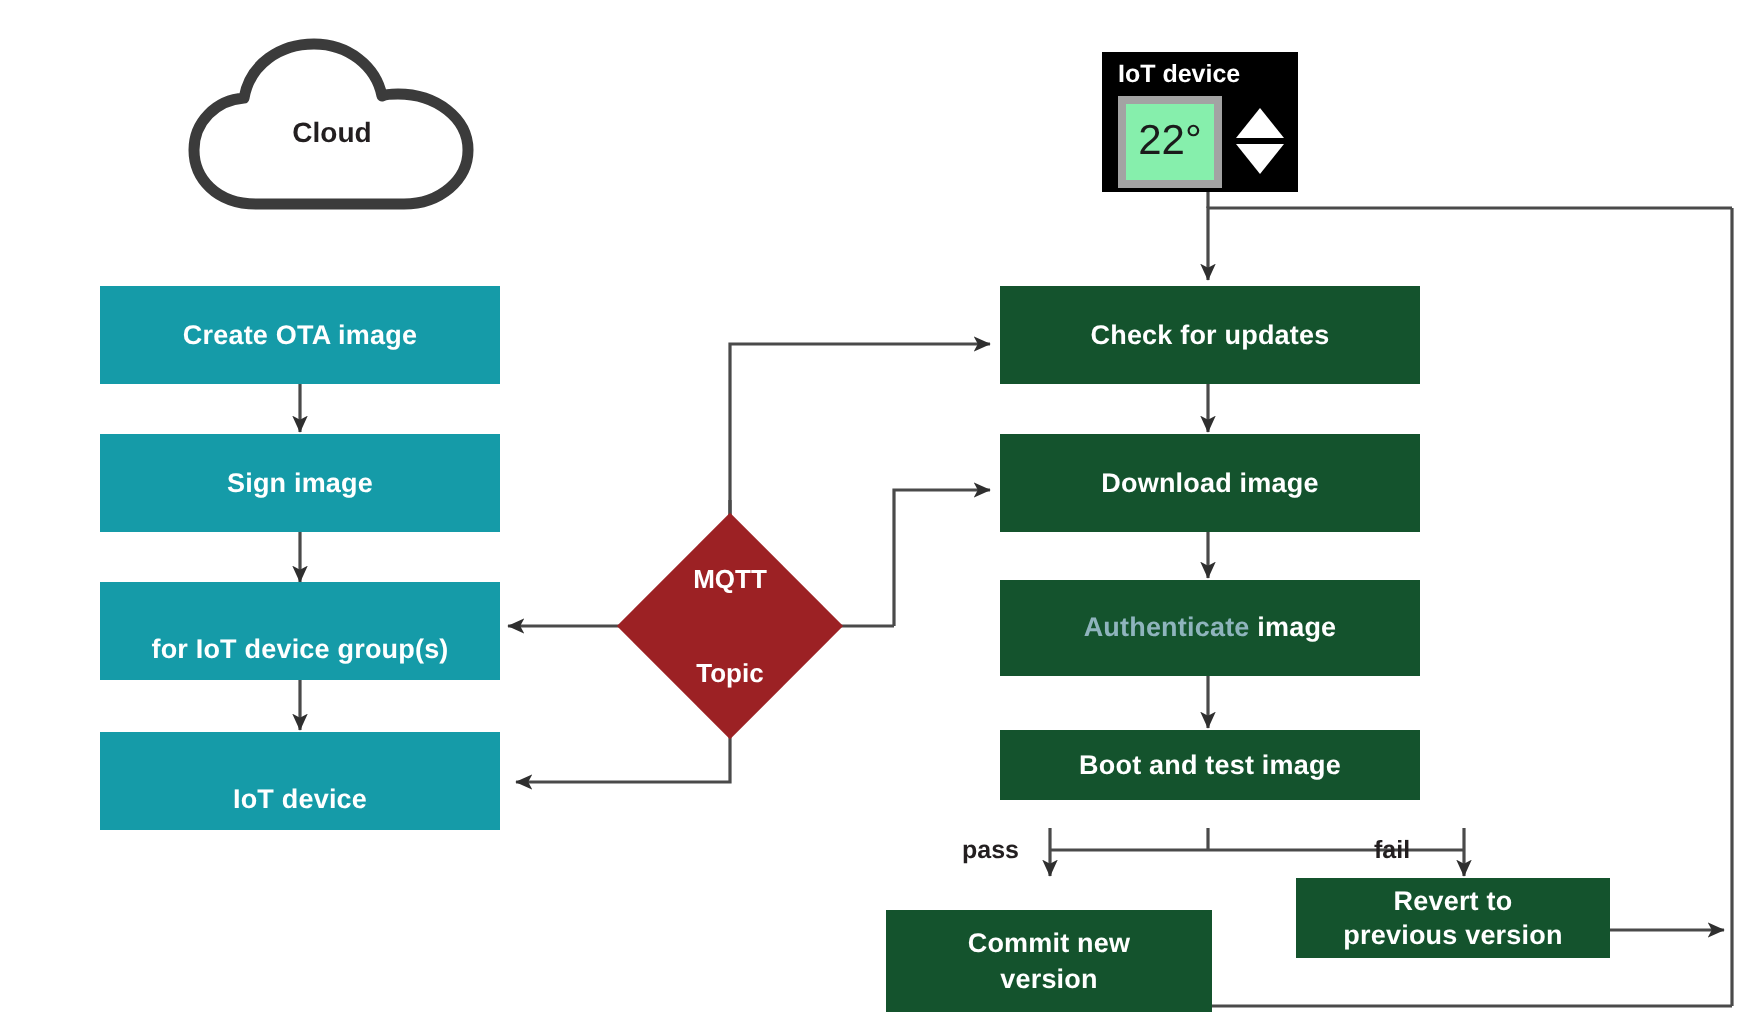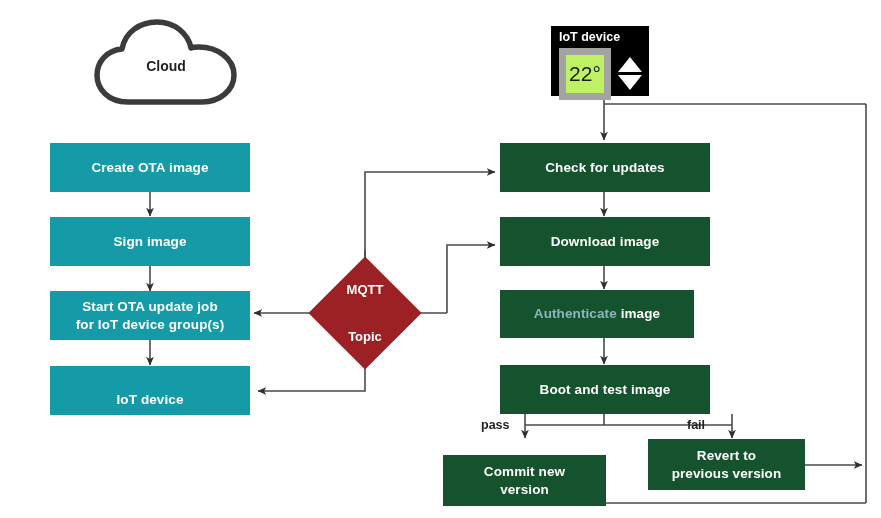--- a/index.html
+++ b/index.html
@@ -100,22 +100,22 @@
     font-size: 12.5px;
     line-height: 1;
     margin-bottom: 4px;
   }
   .device .dev-body {
     display: flex;
     align-items: center;
     gap: 7px;
   }
   .device .dev-screen {
-    background: #bef264;
-    border: 7px solid #a3a3a3;
+    background: #86efac;
+    border: 4px solid #a3a3a3;
     width: 62px;
     height: 38px;
     display: flex;
     align-items: center;
     justify-content: center;
     color: #1b1b1b;
     font-size: 21px;
     font-family: "Liberation Sans", sans-serif;
   }
   .device .dev-arrows {
@@ -225,21 +225,21 @@
   <div class="node cloudside" style="left:50px; top:217px; width:200px; height:49px;">
     <span>Sign image</span>
   </div>
 
   <div class="node cloudside" style="left:50px; top:143px; width:200px; height:49px;">
     <span>Create OTA image</span>
   </div>
 
   <div class="node cloudside" style="left:50px; top:291px; width:200px; height:49px;">
     <span>
-      <span>Start OTA update job</span><br>
+      <br>
       <span>for IoT device group(s)</span>
     </span>
   </div>
 
   <div class="node cloudside" style="left:50px; top:366px; width:200px; height:49px;">
     <span>
       <br>
       <span>IoT device</span>
     </span>
   </div>
@@ -253,36 +253,36 @@
   </div>
 
   <div class="node deviceside" style="left:500px; top:143px; width:210px; height:49px;">
     <span>Check for updates</span>
   </div>
 
   <div class="node deviceside" style="left:500px; top:217px; width:210px; height:49px;">
     <span>Download image</span>
   </div>
 
-  <div class="node deviceside" style="left:500px; top:290px; width:194px; height:48px;">
+  <div class="node deviceside" style="left:500px; top:290px; width:210px; height:48px;">
     <span><span class="muted">Authenticate</span>&nbsp;<span>image</span></span>
   </div>
 
-  <div class="node deviceside" style="left:500px; top:365px; width:210px; height:49px;">
+  <div class="node deviceside" style="left:500px; top:365px; width:210px; height:35px;">
     <span>Boot and test image</span>
   </div>
 
   <div class="node deviceside" style="left:443px; top:439px; width:163px; height:51px;margin-top:16px;">
     <span>
       <span>Commit new</span><br>
       <span>version</span>
     </span>
   </div>
 
-  <div class="node deviceside" style="left:648px; top:439px; width:157px; height:51px;">
+  <div class="node deviceside" style="left:648px; top:439px; width:157px; height:40px;">
     <span>
       <span>Revert to</span><br>
       <span>previous version</span>
     </span>
   </div>
 
   <div class="edge-label" style="left:481px; top:418px;">pass</div>
 
   <div class="edge-label" style="left:687px; top:418px;">fail</div>
 

